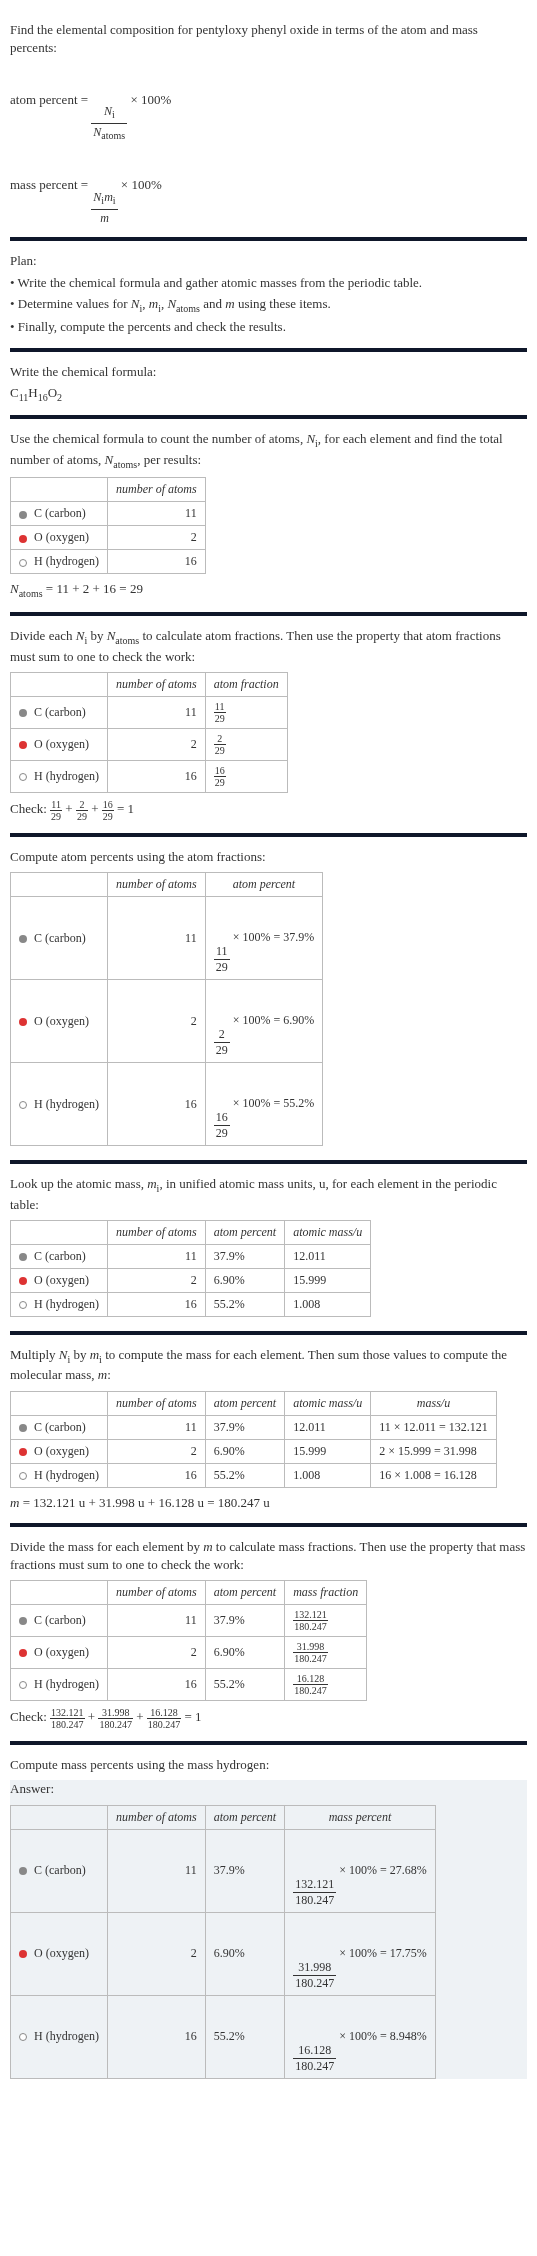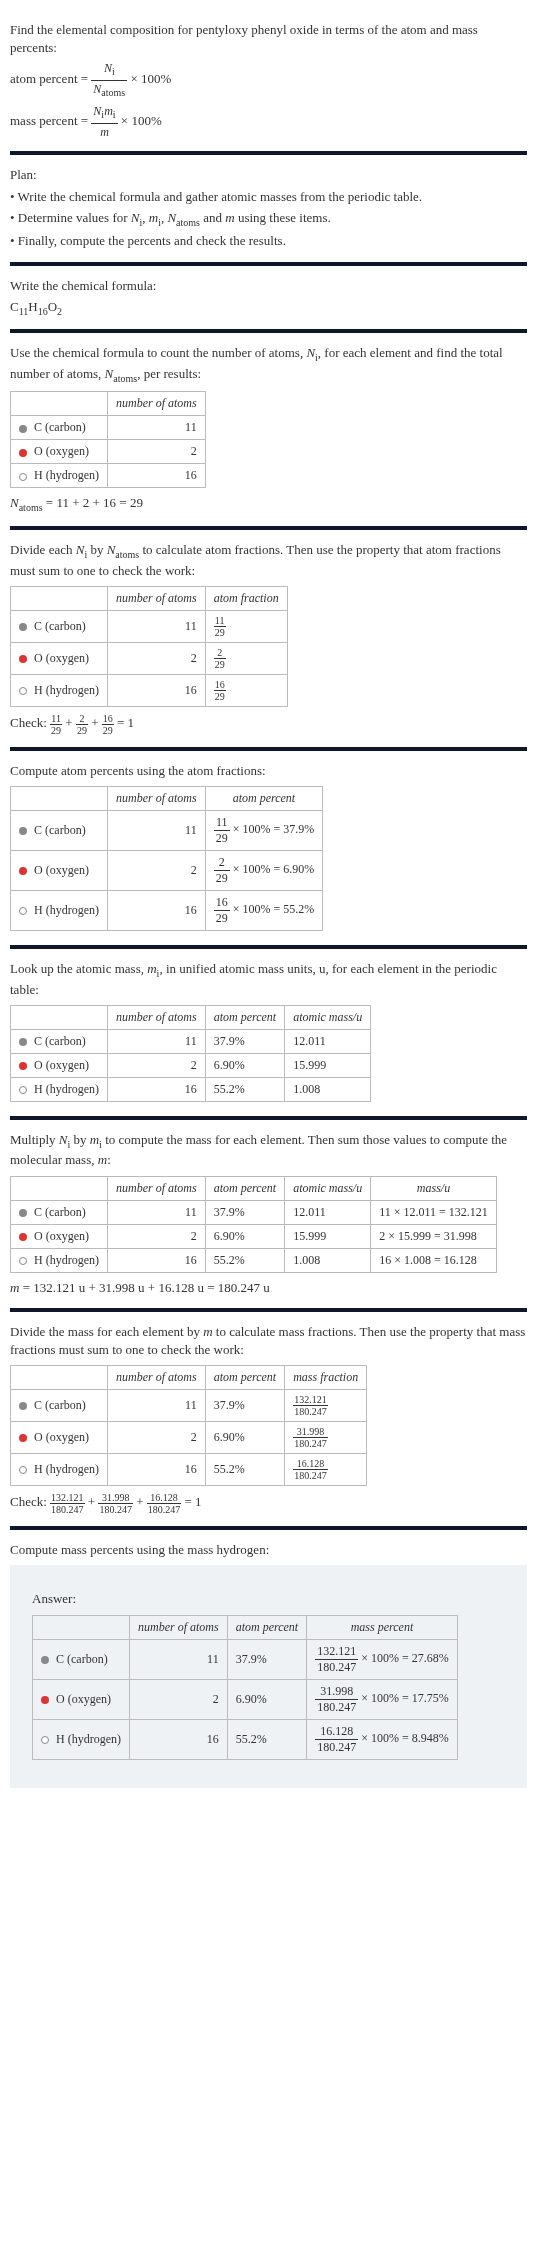--- a/index.html
+++ b/index.html
@@ -2,32 +2,32 @@
 <html><head>
 <meta charset="utf-8">
 <style>
 * { box-sizing: border-box; margin: 0; padding: 0; }
 body { font-family: Georgia, 'Times New Roman', serif; font-size: 13px; color: #333; background: #fff; width: 537px; }
 .container { padding: 10px; }
 .section { border-bottom: 4px solid #0f172a; padding: 8px 0; }
 .section:last-child { border-bottom: none; }
 p { margin: 3px 0; line-height: 1.4; }
 .frac { display: inline-block; vertical-align: middle; text-align: center; font-size: 12px; }
-.frac .num { display: block; border-bottom: 1px solid #333; padding: 0 2px; }
+.frac .num { display: block; border-bottom: 1px solid #333; padding: 0 2px; margin-top: 43px; }
 .frac .den { display: block; padding: 0 2px; }
 .sub { vertical-align: sub; font-size: 10px; }
 table { border-collapse: collapse; margin: 6px 0; }
 td, th { border: 1px solid #bbb; padding: 4px 8px; font-size: 12px; text-align: left; vertical-align: middle; }
 th { font-weight: normal; text-align: center; font-style: italic; }
 td.num-cell { text-align: right; }
 .dot { display: inline-block; width: 8px; height: 8px; border-radius: 50%; margin-right: 4px; vertical-align: middle; }
 .dot.carbon { background: #888; }
 .dot.oxygen { background: #d33; }
 .dot.hydrogen { background: #fff; border: 1px solid #888; }
-.answer-box { background: #eef2f5; padding: 22px; margin-top: 6px; }
+.answer-box { background: #eef2f5; padding: 0; margin-top: 6px; }
 .answer-box table { background: #eef2f5; }
 .answer-box td, .answer-box th { background: #eef2f5; }
 .small-frac { display: inline-block; vertical-align: middle; text-align: center; font-size: 10px; line-height: 1.1; }
 .small-frac .num { display: block; border-bottom: 1px solid #333; padding: 0 1px; }
 .small-frac .den { display: block; padding: 0 1px; }
 </style>
 </head>
 <body>
 
 <div class="container">

